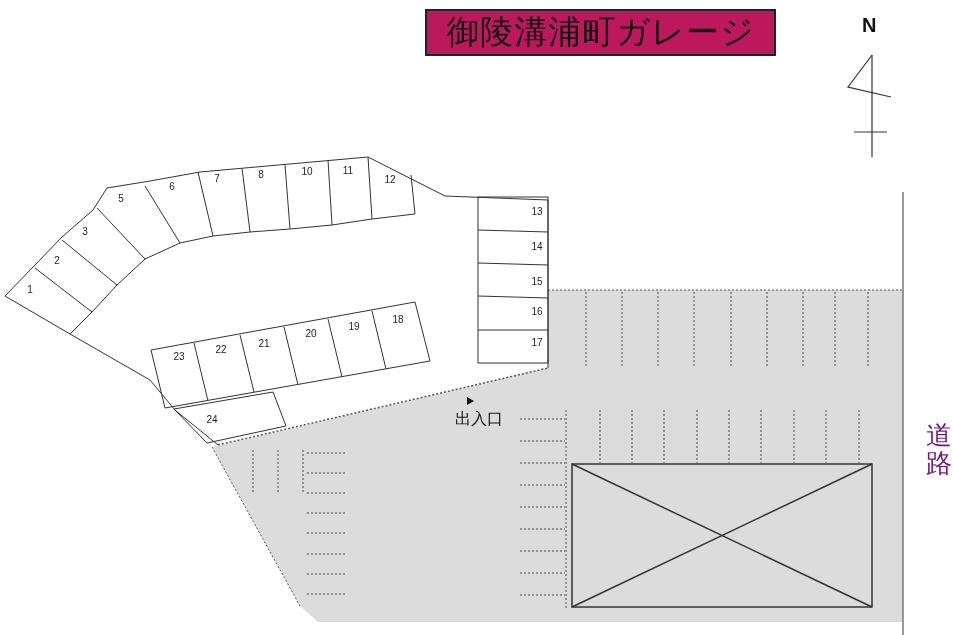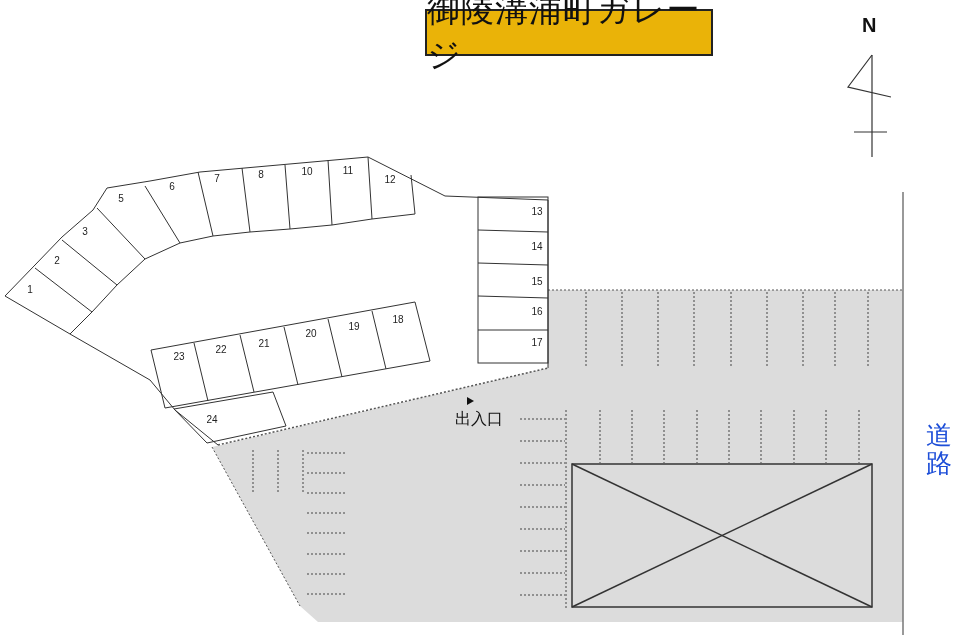--- a/index.html
+++ b/index.html
@@ -1,25 +1,25 @@
 <!DOCTYPE html>
 <html><head>
 <meta charset="utf-8">
 <style>
   html, body { margin: 0; padding: 0; background: #ffffff; }
   body { width: 953px; height: 635px; position: relative; overflow: hidden;
          font-family: "DejaVu Sans", sans-serif; }
   #map { position: absolute; left: 0; top: 0; }
-  .title-box { position: absolute; left: 425px; top: 9px; width: 288px; height: 47px;
+  .title-box { position: absolute; left: 425px; top: 9px; width: 351px; height: 47px;
     border: 2px solid #222; box-sizing: border-box; display: flex; align-items: center;
-    justify-content: center; font-size: 33px; color: #111; letter-spacing: 1px; background:#eab308; }
+    justify-content: center; font-size: 33px; color: #111; letter-spacing: 1px; background:#be185d; }
   .north-label { position: absolute; left: 862px; top: 14px; font-size: 20px; font-weight: bold;
     font-family: "Liberation Sans", sans-serif; color: #111; }
   .road-label { position: absolute; left: 926px; top: 421px; font-size: 26px; line-height: 28px;
-    width: 28px; color: #1d4ed8; }
+    width: 28px; color: #701a75; }
   .entrance-label { position: absolute; left: 455px; top: 409px; font-size: 16px; color: #111; }
   .slot-label { font-family: "Liberation Sans", sans-serif; font-size: 10px; fill: #222; }
 </style>
 </head>
 <body>
 
 <svg id="map" width="953" height="635" viewBox="0 0 953 635">
 
   <polygon points="548,290 903,290 903,622 318,622 300,606 212,447 548,368" fill="#dcdcdc" stroke="none"></polygon>
 

